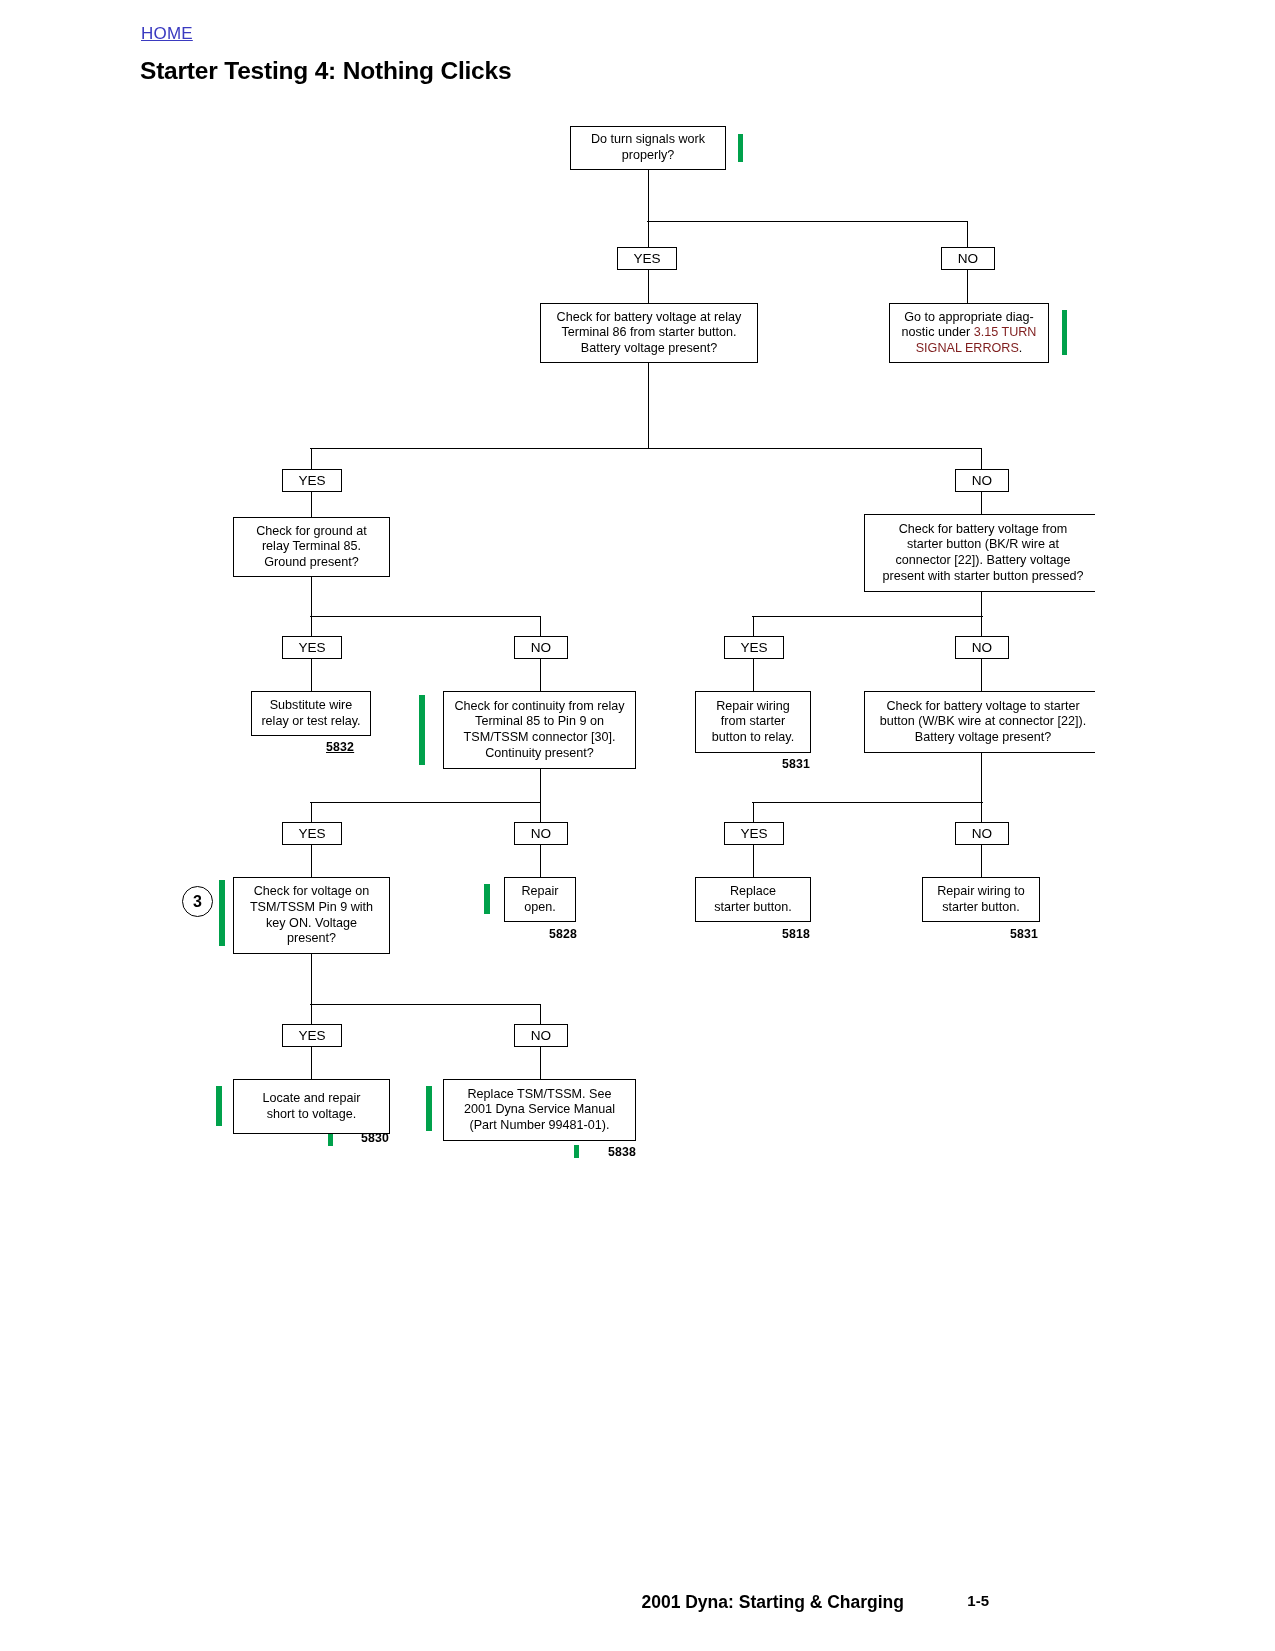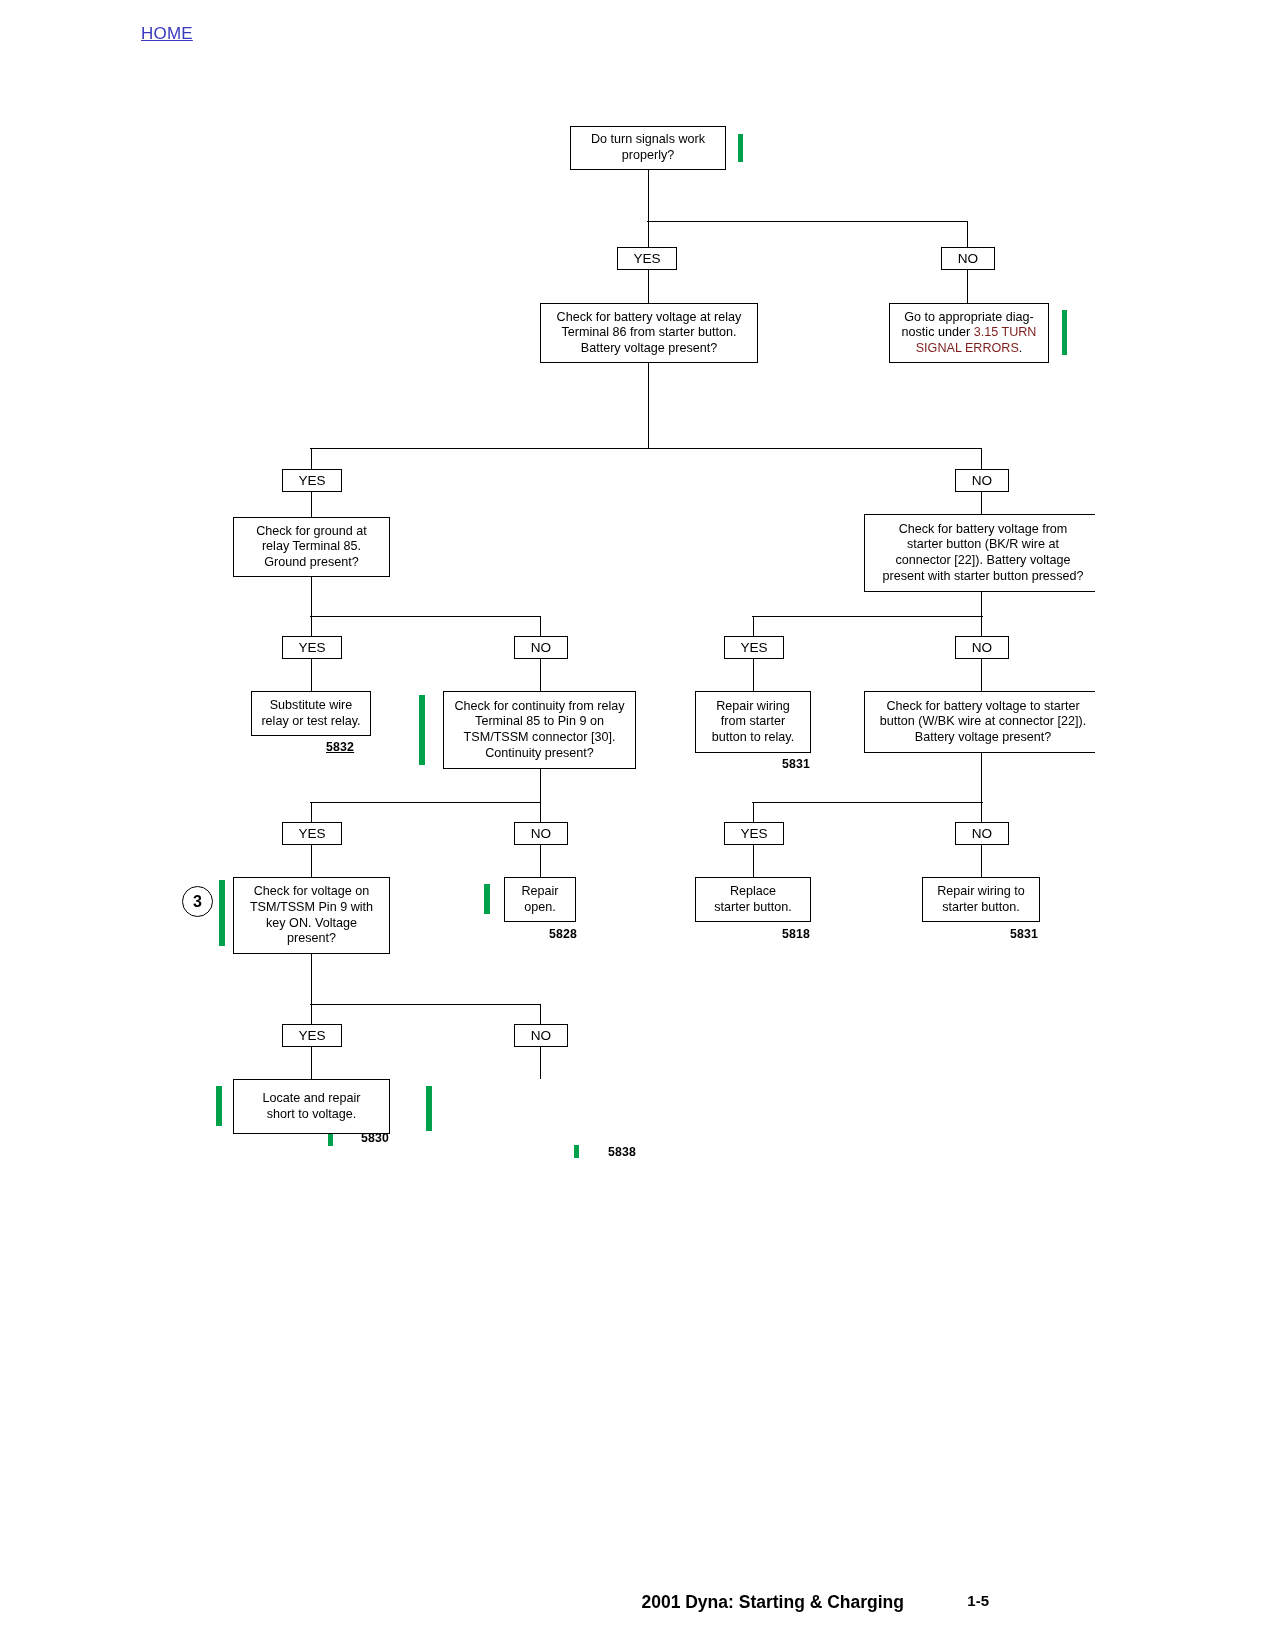--- a/index.html
+++ b/index.html
@@ -136,20 +136,21 @@
     font-weight: bold;
     white-space: nowrap;
   }
 </style>
 </head>
 <body>
 
 <div id="page">
 
   <a id="home-link" href="#">HOME</a>
+  <div id="page-title">Starter Testing 4: Nothing Clicks</div>
 
   <div class="node" style="left:570px; top:126px; width:156px; height:44px;">
     <span class="txt">
       <span>Do turn signals work</span><br>
       <span>properly?</span>
     </span>
   </div>
   <div class="rev-bar" style="left:738px; top:134px; width:5px; height:28px;"></div>
 
   <div class="vline" style="left:648px; top:170px; height:51px;"></div>
@@ -338,20 +339,27 @@
   <div class="node" style="left:233px; top:1079px; width:157px; height:55px;">
     <span class="txt">
       <span>Locate and repair</span><br>
       <span>short to voltage.</span>
     </span>
   </div>
   <div class="rev-bar" style="left:216px; top:1086px; width:6px; height:40px;"></div>
   <div class="rev-bar" style="left:328px; top:1134px; width:5px; height:12px;"></div>
   <div class="ref-id" style="left:361px; top:1131px;">5830</div>
 
+  <div class="node" style="left:443px; top:1079px; width:193px; height:62px;">
+    <span class="txt">
+      <span>Replace TSM/TSSM. See</span><br>
+      <span>2001 Dyna Service Manual</span><br>
+      <span>(Part Number 99481-01).</span>
+    </span>
+  </div>
   <div class="rev-bar" style="left:426px; top:1086px; width:6px; height:45px;"></div>
   <div class="rev-bar" style="left:574px; top:1145px; width:5px; height:13px;"></div>
   <div class="ref-id" style="left:608px; top:1145px;">5838</div>
 
   <div id="footer-title">2001 Dyna: Starting &amp; Charging</div>
   <div id="footer-page">1-5</div>
 
 </div>
 
 </body></html>

